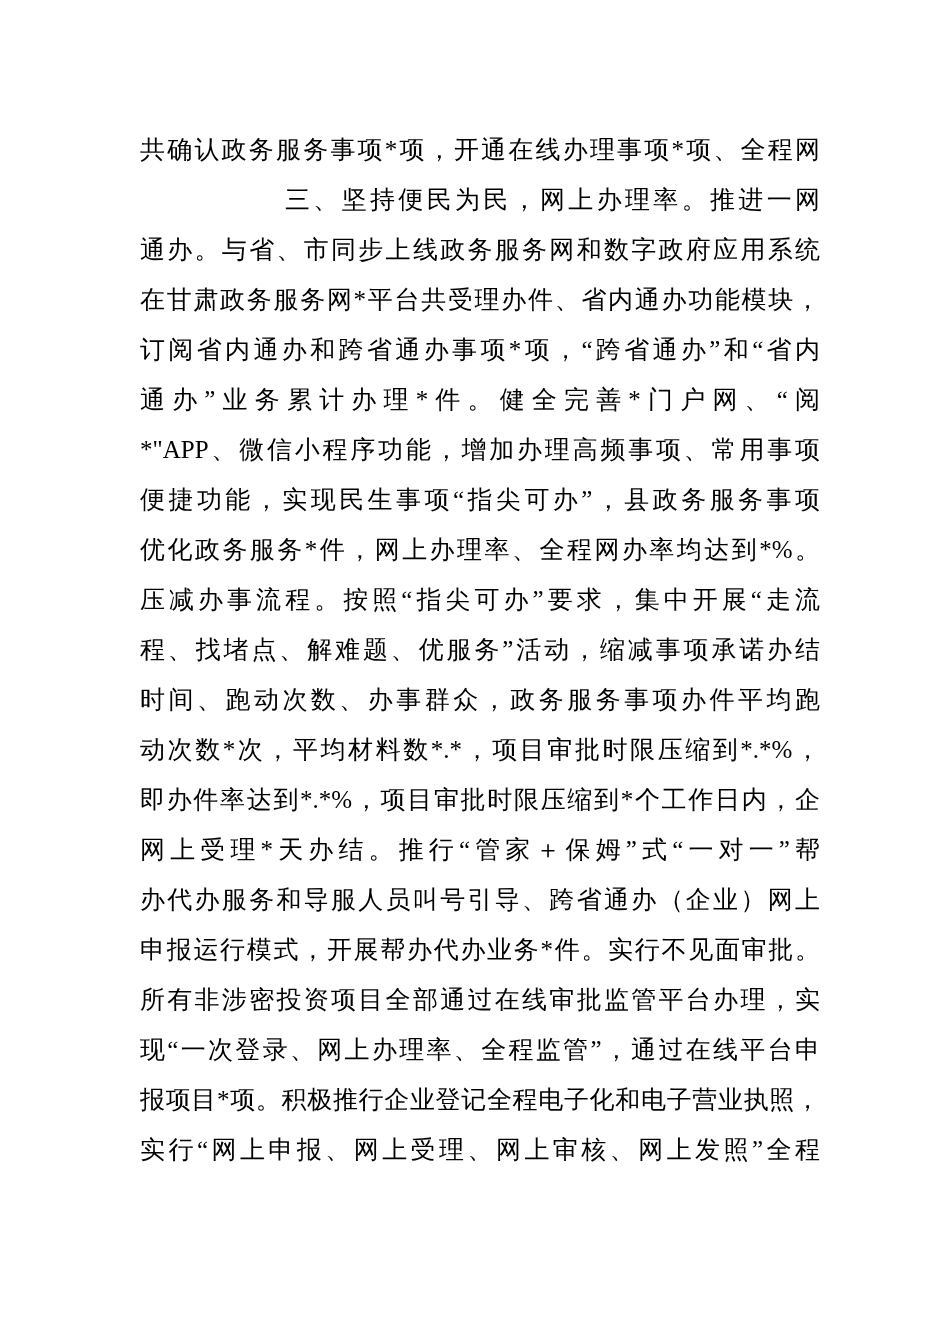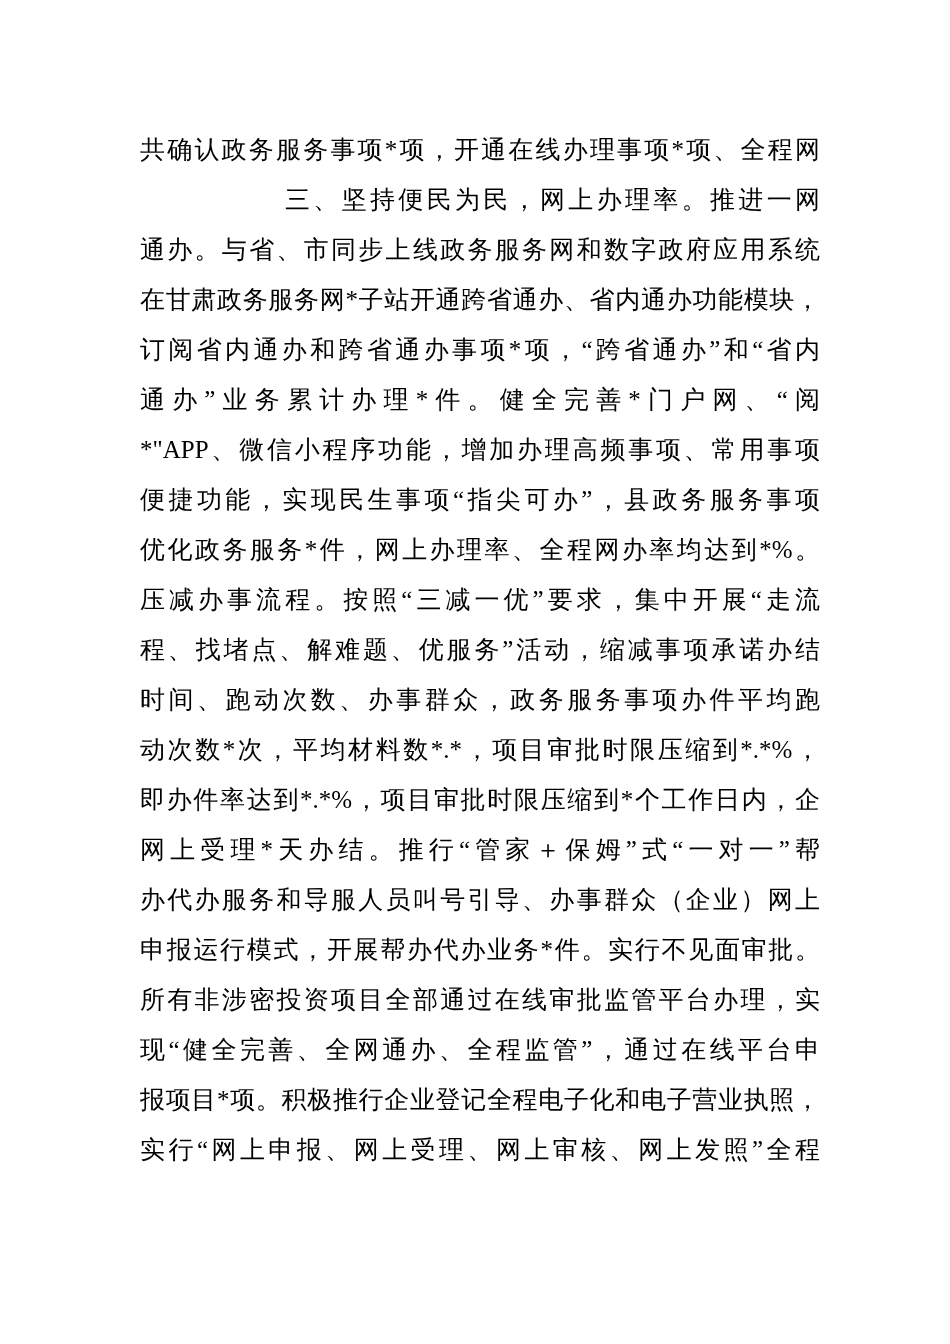--- a/index.html
+++ b/index.html
@@ -53,34 +53,34 @@
 <div class="page">
   <div class="text-block">
 
     <div class="para">
       <div class="line justify">共确认政务服务事项*项，开通在线办理事项*项、全程网</div>
     </div>
 
     <div class="para">
       <div class="line justify indent">三、坚持便民为民，网上办理率。推进一网</div>
       <div class="line justify">通办。与省、市同步上线政务服务网和数字政府应用系统</div>
-      <div class="line justify">在甘肃政务服务网*子站开通跨省通办、省内通办功能模块，</div>
+      <div class="line justify">在甘肃政务服务网*平台共受理办件、省内通办功能模块，</div>
       <div class="line justify">订阅省内通办和跨省通办事项*项，“跨省通办”和“省内</div>
       <div class="line justify">通办”业务累计办理*件。健全完善*门户网、“阅</div>
       <div class="line justify">*"APP、微信小程序功能，增加办理高频事项、常用事项</div>
       <div class="line justify">便捷功能，实现民生事项“指尖可办”，县政务服务事项</div>
       <div class="line justify">优化政务服务*件，网上办理率、全程网办率均达到*%。</div>
-      <div class="line justify">压减办事流程。按照“三减一优”要求，集中开展“走流</div>
+      <div class="line justify">压减办事流程。按照“指尖可办”要求，集中开展“走流</div>
       <div class="line justify">程、找堵点、解难题、优服务”活动，缩减事项承诺办结</div>
       <div class="line justify">时间、跑动次数、办事群众，政务服务事项办件平均跑</div>
       <div class="line justify">动次数*次，平均材料数*.*，项目审批时限压缩到*.*%，</div>
       <div class="line justify">即办件率达到*.*%，项目审批时限压缩到*个工作日内，企</div>
       <div class="line justify">网上受理*天办结。推行“管家＋保姆”式“一对一”帮</div>
-      <div class="line justify">办代办服务和导服人员叫号引导、办事群众（企业）网上</div>
+      <div class="line justify">办代办服务和导服人员叫号引导、跨省通办（企业）网上</div>
       <div class="line justify">申报运行模式，开展帮办代办业务*件。实行不见面审批。</div>
       <div class="line justify">所有非涉密投资项目全部通过在线审批监管平台办理，实</div>
-      <div class="line justify">现“健全完善、全网通办、全程监管”，通过在线平台申</div>
+      <div class="line justify">现“一次登录、网上办理率、全程监管”，通过在线平台申</div>
       <div class="line justify">报项目*项。积极推行企业登记全程电子化和电子营业执照，</div>
       <div class="line justify">实行“网上申报、网上受理、网上审核、网上发照”全程</div>
     </div>
 
   </div>
 </div>
 
 </body></html>

